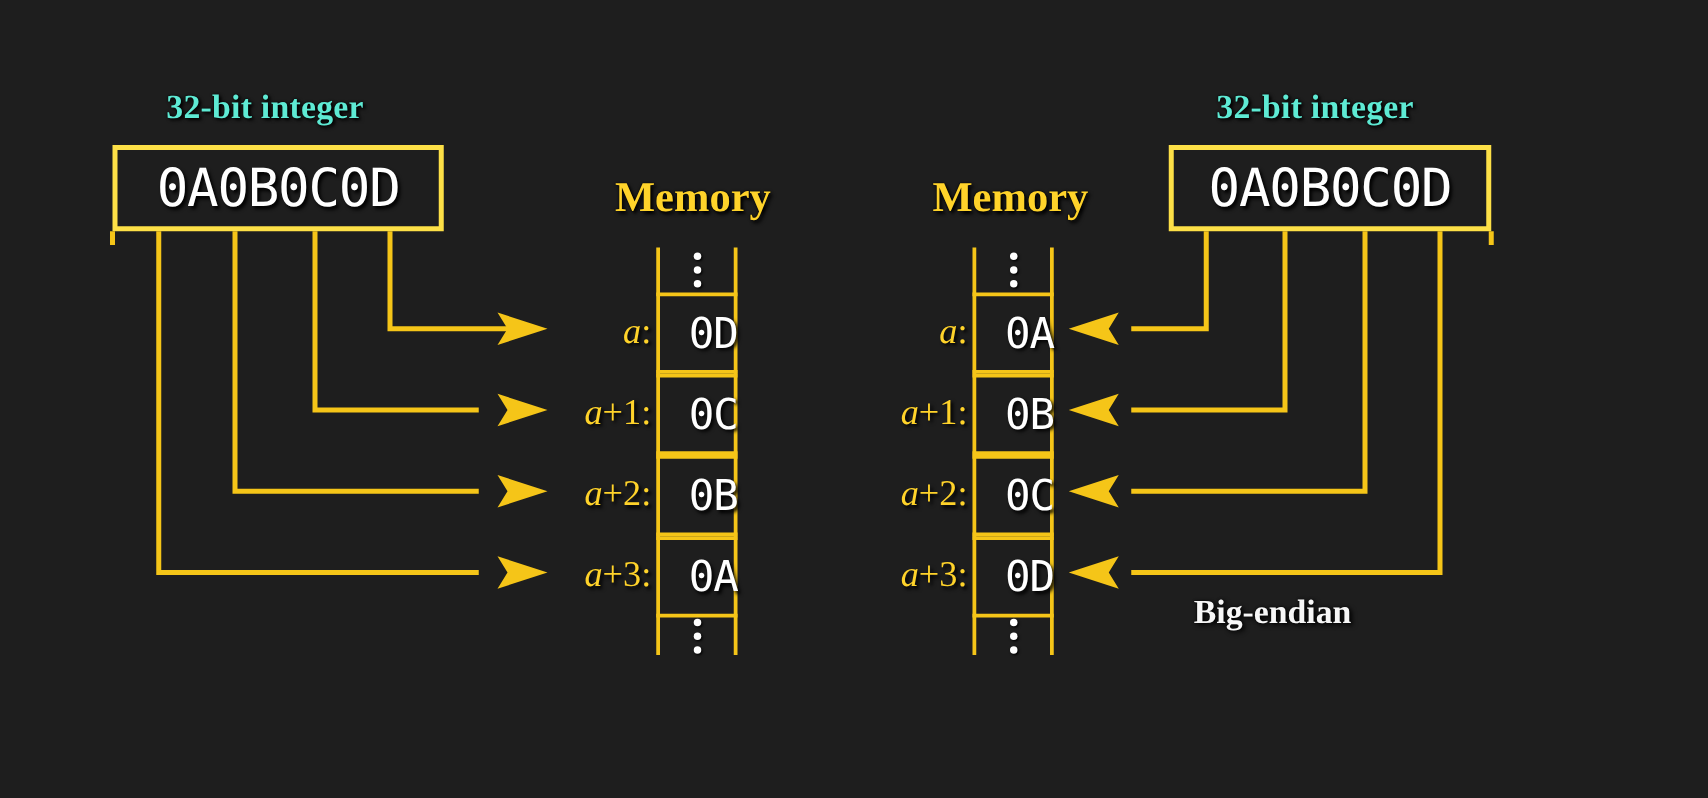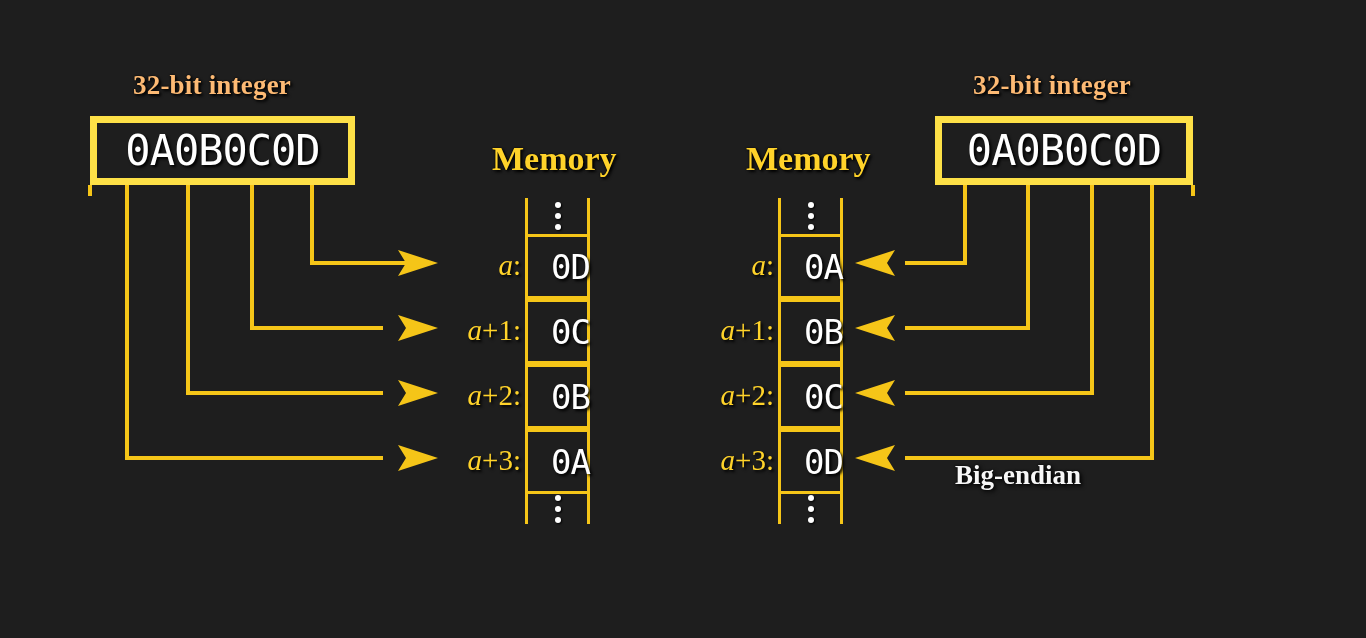--- a/index.html
+++ b/index.html
@@ -12,21 +12,21 @@
     width: 1366px;
     height: 638px;
     background: #1e1e1e;
     overflow: hidden;
     font-family: "Liberation Serif", "DejaVu Serif", serif;
   }
 
   
   .caption {
     position: absolute;
-    color: #fdba74;
+    color: #5eead4;
     font-family: "Liberation Serif", "DejaVu Serif", serif;
     font-size: 27px;
     font-weight: 700;
     letter-spacing: .2px;
     white-space: nowrap;
     text-shadow: 2px 2px 3px #000, 0 0 2px #000;
   }
   .mem-title {
     position: absolute;
     color: #ffd32a;
@@ -43,21 +43,21 @@
     font-size: 27px;
     font-weight: 700;
     white-space: nowrap;
     text-shadow: 2px 2px 4px #000, 0 0 2px #000;
   }
 
   
   .int-box {
     position: absolute;
     box-sizing: border-box;
-    border: 7px solid #fde047;
+    border: 4px solid #fde047;
     background: #1e1e1e;
     display: flex;
     align-items: center;
     justify-content: center;
   }
   .int-box .hex {
     color: #ffffff;
     font-family: "DejaVu Sans Mono", "Liberation Mono", monospace;
     font-size: 42px;
     font-weight: 400;
@@ -250,21 +250,21 @@
   <div class="addr right-align" style="left:624px; top:314px; width:150px;">
     <em>a</em><span>+1:</span>
   </div>
   <div class="addr right-align" style="left:624px; top:379px; width:150px;">
     <em>a</em><span>+2:</span>
   </div>
   <div class="addr right-align" style="left:624px; top:444px; width:150px;">
     <em>a</em><span>+3:</span>
   </div>
 
-  <div class="endian-label" style="left:955px; top:460px;">Big-endian</div>
+  <div class="endian-label" style="left:955px; top:474px;">Big-endian</div>
 
   <svg class="wires" viewBox="0 0 1366 638">
 
     <path d="M312,185 L312,263 L410,263"></path>
     <polygon points="438,263 398,250 406,263 398,276"></polygon>
 
     <path d="M252,185 L252,328 L383,328"></path>
     <polygon points="438,328 398,315 406,328 398,341"></polygon>
 
     <path d="M188,185 L188,393 L383,393"></path>

